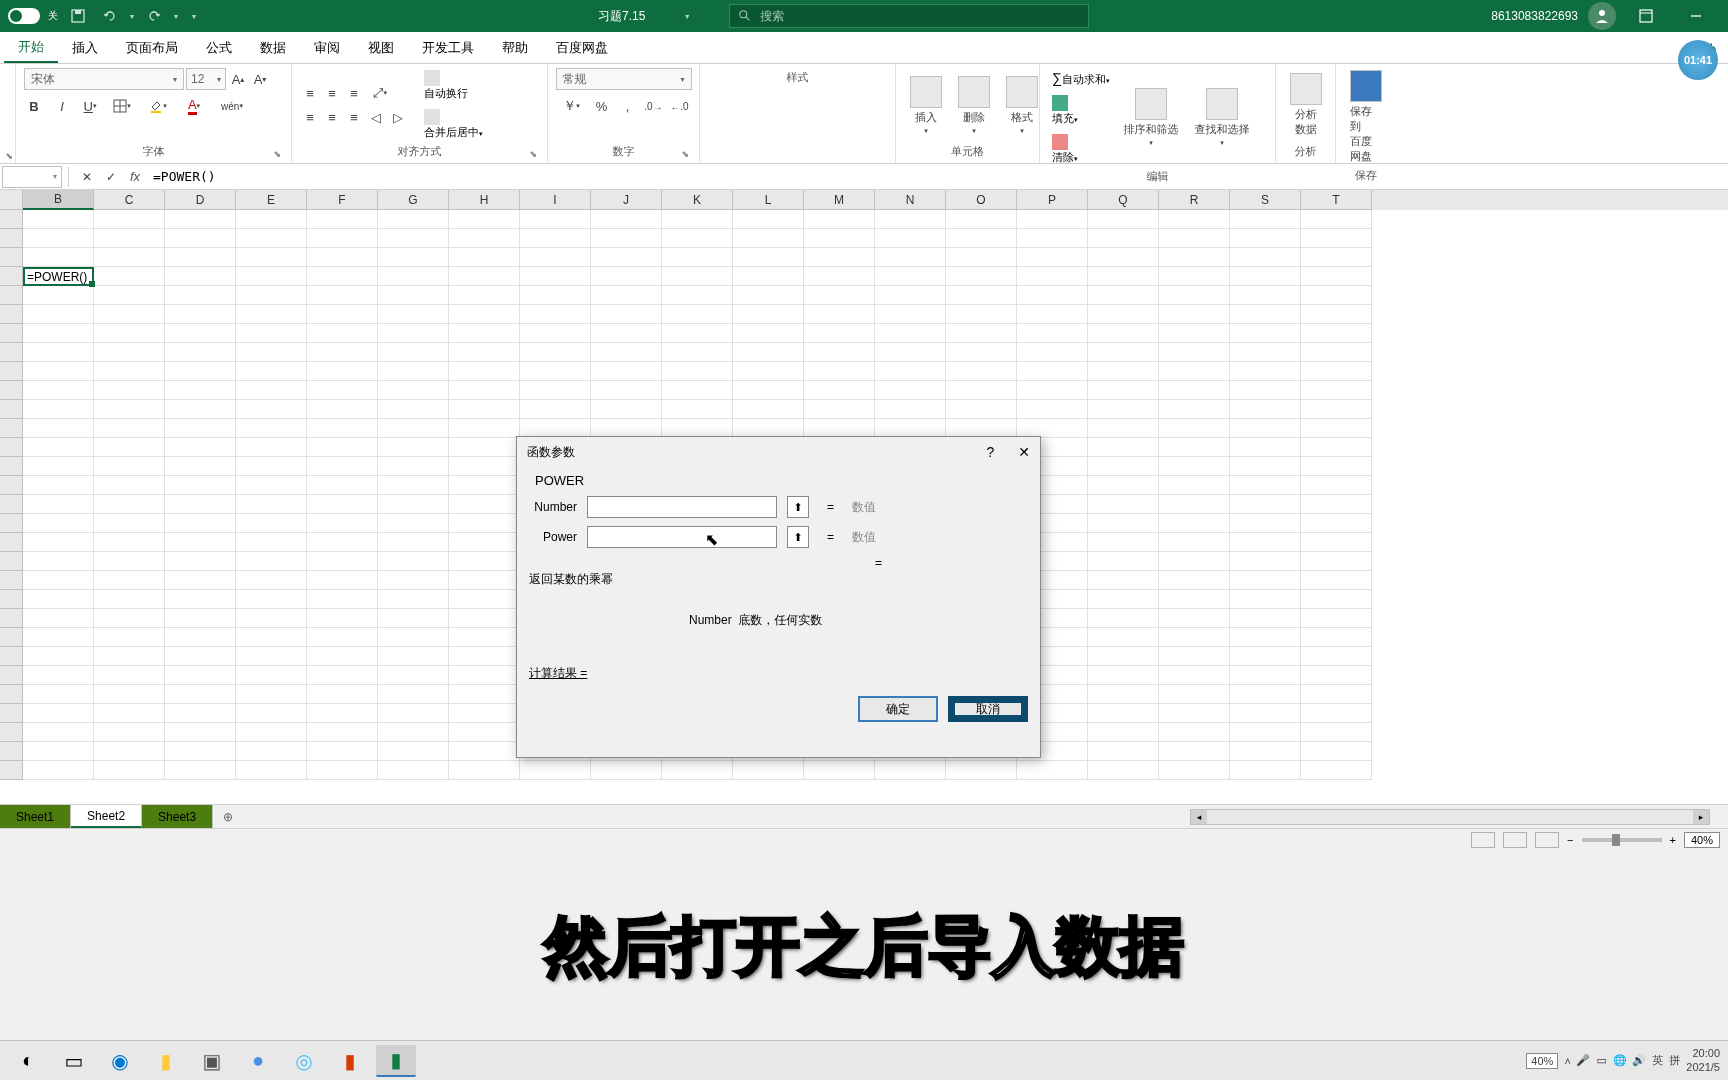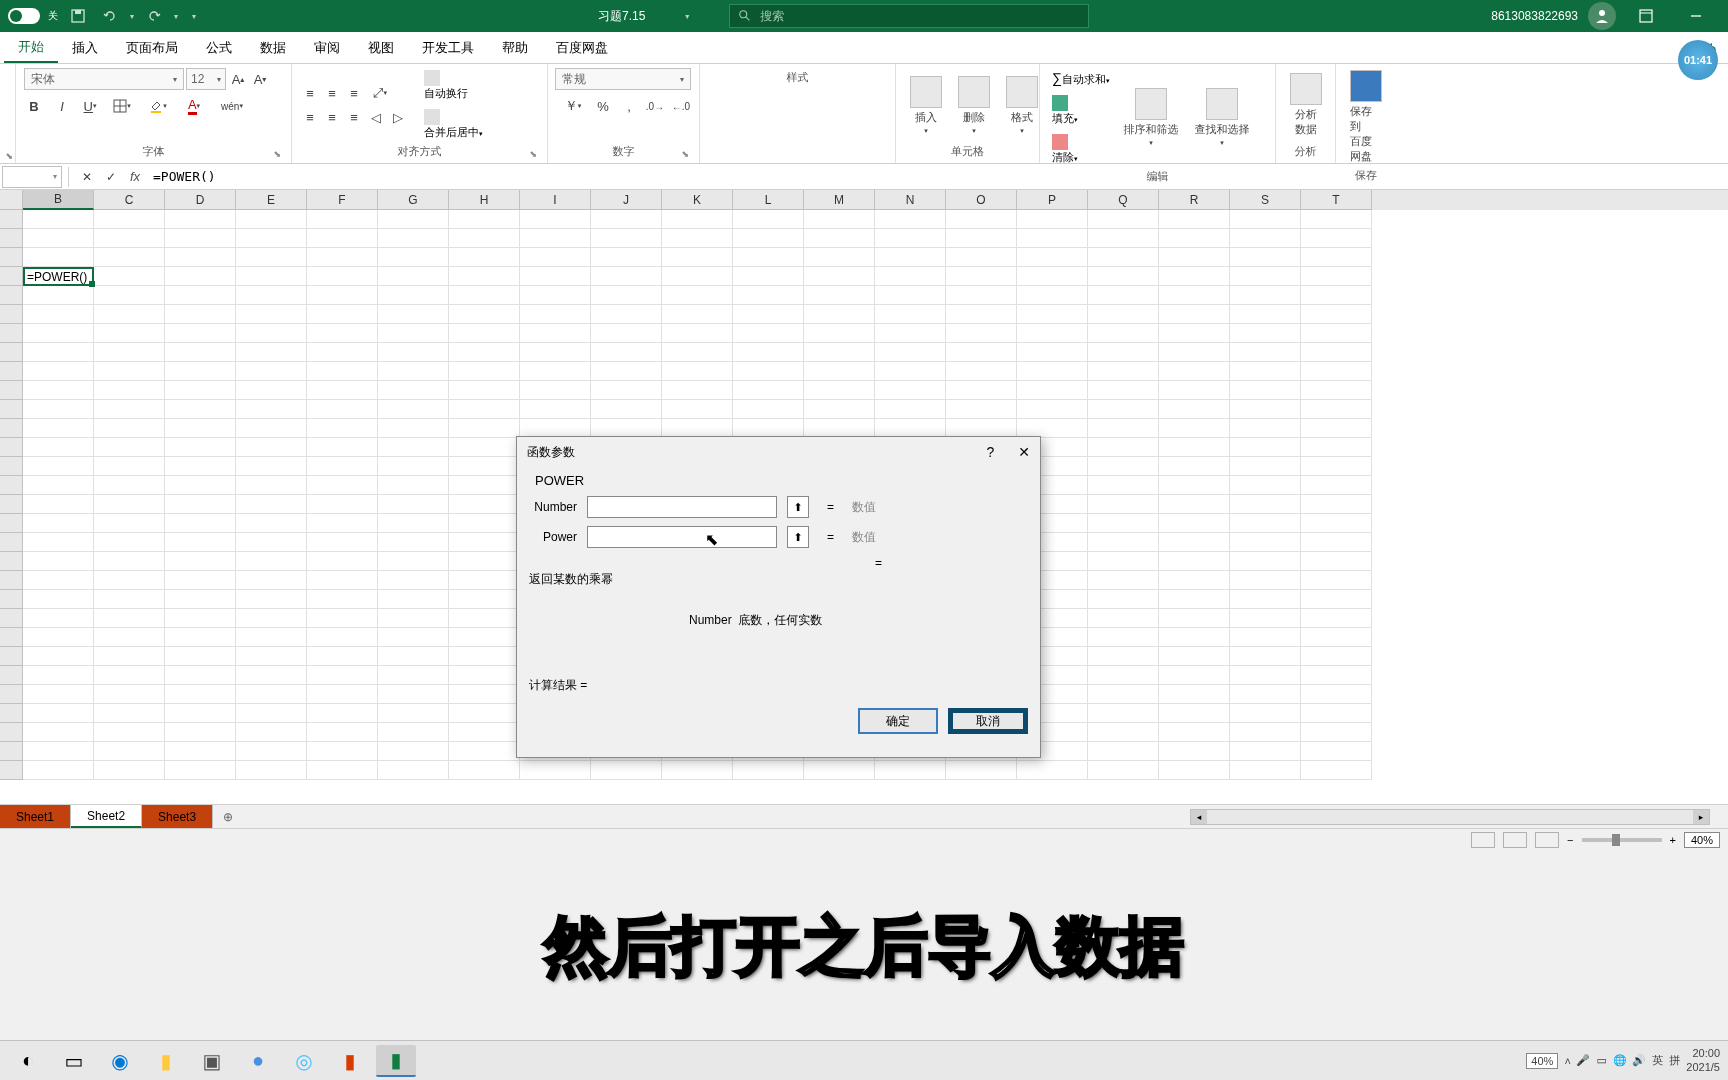--- a/index.html
+++ b/index.html
@@ -70,35 +70,35 @@
 .dlg-body { padding: 6px 12px; }
 .dlg-func { font-size: 13px; margin-bottom: 8px; padding-left: 6px; }
 .dlg-field { display: flex; align-items: center; gap: 10px; margin-bottom: 8px; }
 .dlg-field label { width: 48px; text-align: right; }
 .dlg-input { width: 190px; height: 22px; border: 1px solid #888; background: #fff; }
 .dlg-ref-btn { width: 22px; height: 22px; border: 1px solid #888; background: #fff; display: flex; align-items: center; justify-content: center; font-size: 11px; }
 .dlg-eq { margin: 0 8px; }
 .dlg-val { color: #888; }
 .dlg-desc { margin-top: 1px; margin-bottom: 24px; }
 .dlg-arg-desc { padding-left: 160px; }
-.dlg-result { margin-top: 48px; }
+.dlg-result { margin-top: 36px; text-decoration: underline; }
 .dlg-btns { display: flex; justify-content: flex-end; gap: 10px; padding: 8px 12px; }
-.dlg-btn { width: 80px; height: 26px; border: 5px solid #0c4a6e; background: #e8e8e8; display: flex; align-items: center; justify-content: center; cursor: pointer; font-size: 12px; }
+.dlg-btn { width: 80px; height: 26px; border: 7px solid #0c4a6e; background: #e8e8e8; display: flex; align-items: center; justify-content: center; cursor: pointer; font-size: 12px; }
 .dlg-btn.primary { border: 2px solid #3a7abd; }
 .cursor { position: absolute; top: 530px; left: 705px; font-size: 16px; pointer-events: none; }
 
 
 .subtitle { position: absolute; bottom: 90px; left: 50%; transform: translateX(-50%); font-size: 64px; font-weight: bold; color: #fff; -webkit-text-stroke: 3px #000; text-shadow: 2px 2px 4px rgba(0,0,0,0.8); white-space: nowrap; }
 
 
 .timer { position: absolute; top: 40px; right: 10px; width: 40px; height: 40px; border-radius: 50%; background: radial-gradient(circle, #5bb8e8, #3a8dc0); display: flex; align-items: center; justify-content: center; color: #fff; font-size: 11px; font-weight: bold; }
 
 
 .sheet-bar { height: 24px; background: #f0f0f0; display: flex; align-items: center; border-top: 1px solid #d0d0d0; font-size: 12px; }
-.sheet-tab { padding: 0 16px; height: 100%; display: flex; align-items: center; border-right: 1px solid #c0c0c0; background: #c2410c; }
+.sheet-tab { padding: 0 16px; height: 100%; display: flex; align-items: center; border-right: 1px solid #c0c0c0; background: #4d7c0f; }
 .sheet-tab.active { background: #fff; border-bottom: 2px solid #0e6d3e; }
 .new-sheet { width: 30px; display: flex; align-items: center; justify-content: center; color: #666; }
 .hscroll { margin-left: auto; width: 520px; height: 16px; background: #e8e8e8; border: 1px solid #c0c0c0; display: flex; align-items: center; margin-right: 18px; }
 .hscroll-btn { width: 16px; height: 14px; background: #d0d0d0; display: flex; align-items: center; justify-content: center; font-size: 9px; }
 
 
 .status-bar { height: 22px; background: #f0f0f0; border-top: 1px solid #d0d0d0; display: flex; align-items: center; font-size: 11px; padding: 0 8px; }
 .status-right { margin-left: auto; display: flex; align-items: center; gap: 8px; }
 .view-btn { width: 24px; height: 16px; border: 1px solid #b0b0b0; }
 .zoom-slider { width: 80px; height: 4px; background: #c0c0c0; position: relative; }
@@ -270,21 +270,21 @@
       </div>
       <div class="col2" style="margin-left:8px">
         <div class="rbtn-sm"><div class="ricon-sm"></div><span>自动换行</span></div>
         <div class="rbtn-sm"><div class="ricon-sm"></div><span>合并后居中</span><span style="font-size:7px">▾</span></div>
       </div>
     </div>
     <div class="group-label"><span>对齐方式</span><span class="launcher">⬊</span></div>
   </div>
 
   <div class="ribbon-group" style="width:152px">
-    <div class="group-content" style="flex-direction:column;align-items:flex-end;gap:6px">
+    <div class="group-content" style="flex-direction:column;align-items:center;gap:6px">
       <div class="font-combo" style="width:136px">
           <span>常规</span>
           <span style="margin-left:auto;font-size:8px">▾</span>
         </div>
       <div class="row-btns" style="gap:6px">
         <div class="mini-btn" style="width:28px">￥<span style="font-size:7px">▾</span></div>
         <div class="mini-btn">%</div>
         <div class="mini-btn">,</div>
         <div class="mini-btn" style="font-size:10px">.0→</div>
         <div class="mini-btn" style="font-size:10px">←.0</div>

